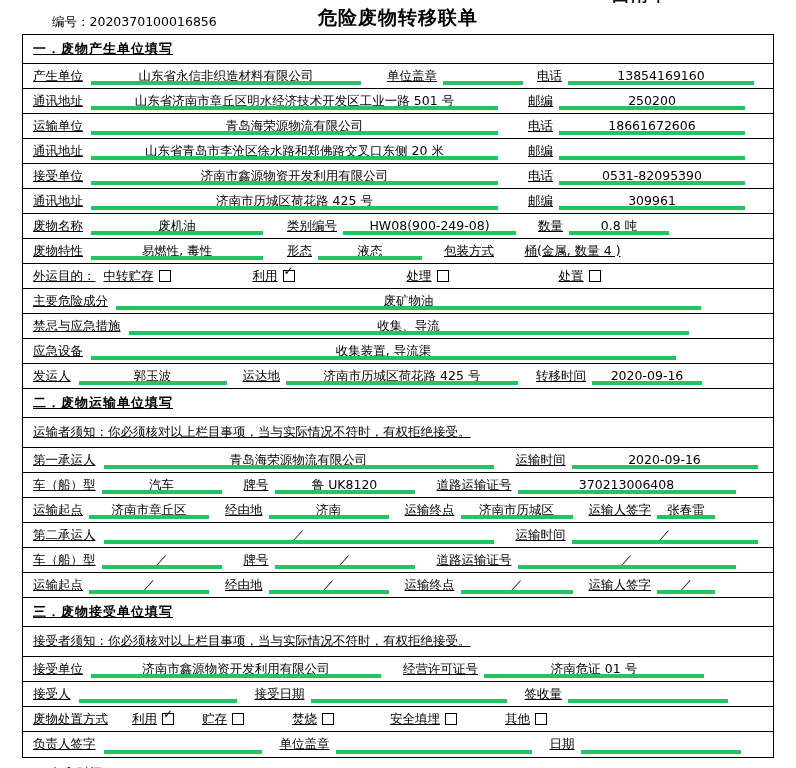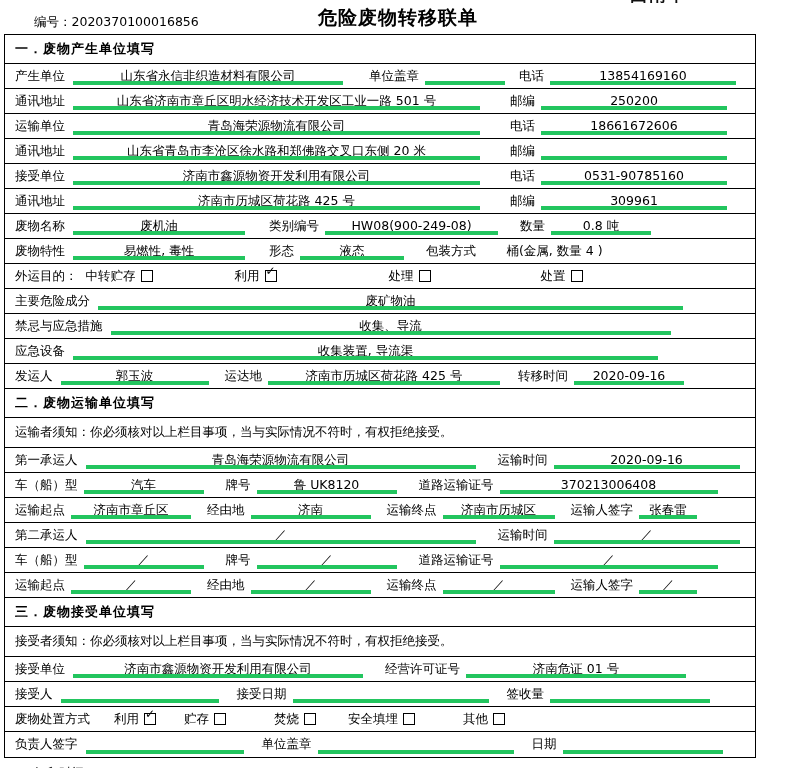--- a/index.html
+++ b/index.html
@@ -14,21 +14,22 @@
     color: #000;
     font-size: 12px;
     position: relative;
     overflow: hidden;
   }
   .page {
     position: relative;
     width: 796px;
     height: 768px;
     box-sizing: border-box;
-    padding: 0 4px;
+    padding: 0 22px;
+    text-decoration: underline;
   }
   
   .topbar {
     position: relative;
     height: 34px;
   }
   .doc-no {
     position: absolute;
     left: 30px;
     top: 14px;
@@ -172,21 +173,21 @@
       <span class="lbl">通讯地址</span>
       <span class="val" style="width:407px;margin-left:8px">山东省青岛市李沧区徐水路和郑佛路交叉口东侧 20 米</span>
       <span class="lbl" style="margin-left:30px">邮编</span>
       <span class="val" style="width:186px;margin-left:6px"></span>
     </div>
 
     <div class="row">
       <span class="lbl">接受单位</span>
       <span class="val" style="width:407px;margin-left:8px">济南市鑫源物资开发利用有限公司</span>
       <span class="lbl" style="margin-left:30px">电话</span>
-      <span class="val" style="width:186px;margin-left:6px">0531-90785160</span>
+      <span class="val" style="width:186px;margin-left:6px">0531-82095390</span>
     </div>
 
     <div class="row">
       <span class="lbl">通讯地址</span>
       <span class="val" style="width:407px;margin-left:8px">济南市历城区荷花路 425 号</span>
       <span class="lbl" style="margin-left:30px">邮编</span>
       <span class="val" style="width:186px;margin-left:6px">309961</span>
     </div>
 
     <div class="row">
@@ -320,21 +321,21 @@
     </div>
 
     <div class="row">
       <span class="lbl">废物处置方式</span>
       <span class="lbl" style="margin-left:24px">利用</span>
       <span class="chk on"></span>
       <span class="lbl" style="margin-left:28px">贮存</span>
       <span class="chk"></span>
       <span class="lbl" style="margin-left:48px">焚烧</span>
       <span class="chk"></span>
-      <span class="lbl" style="margin-left:32px">安全填埋</span>
+      <span class="lbl" style="margin-left:56px">安全填埋</span>
       <span class="chk"></span>
       <span class="lbl" style="margin-left:48px">其他</span>
       <span class="chk"></span>
     </div>
 
     <div class="row last">
       <span class="lbl">负责人签字</span>
       <span class="val" style="width:158px;margin-left:8px"></span>
       <span class="lbl" style="margin-left:18px">单位盖章</span>
       <span class="val" style="width:196px;margin-left:6px"></span>

